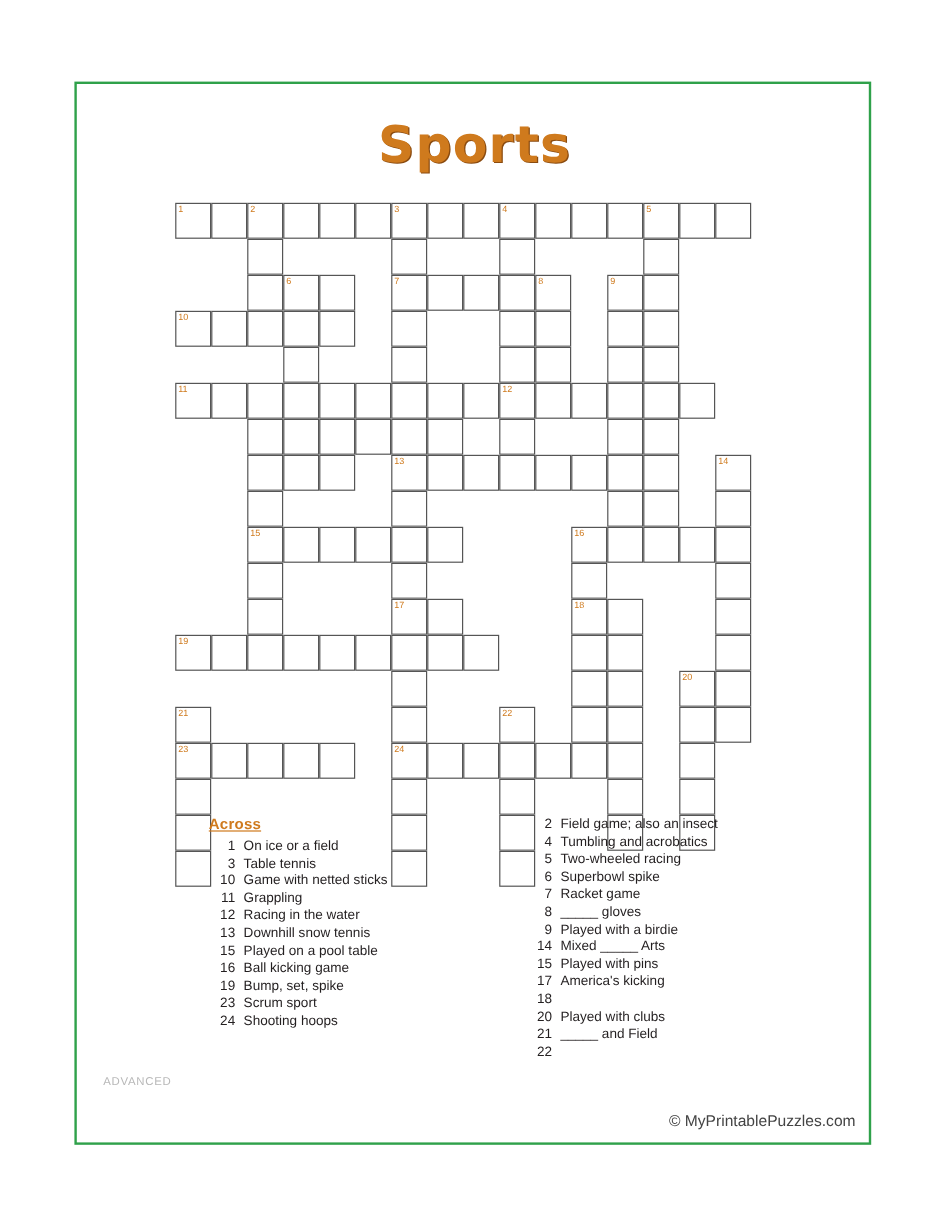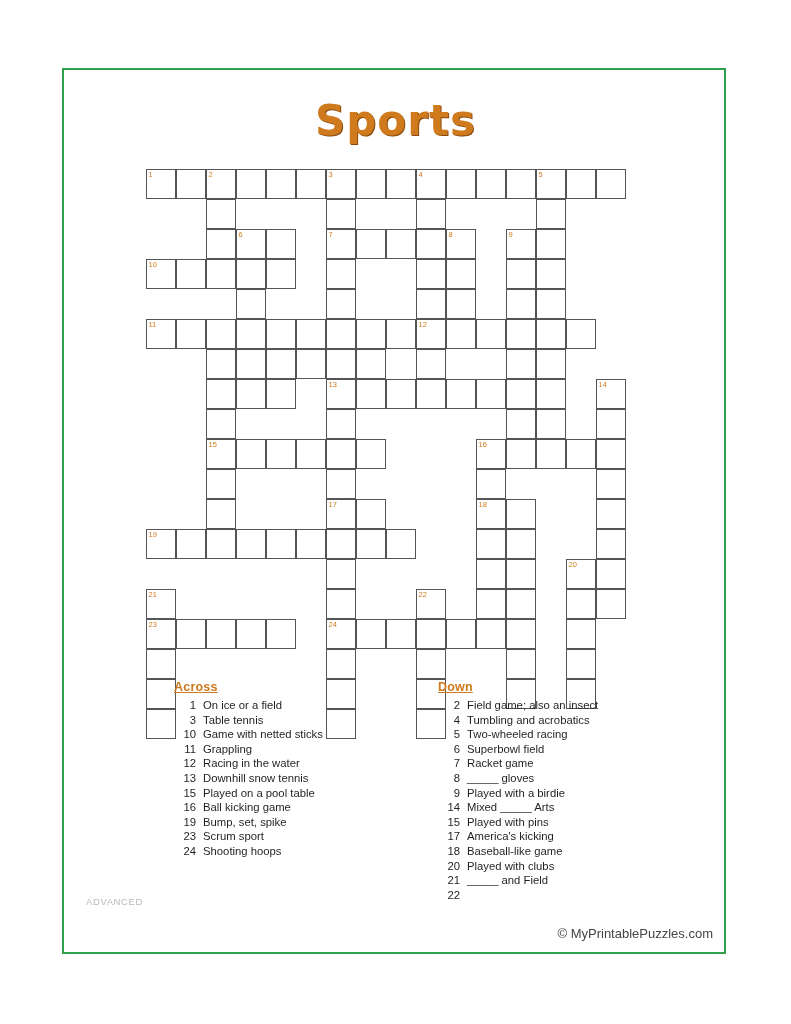--- a/index.html
+++ b/index.html
@@ -383,37 +383,36 @@
             <span class="clue-num">23</span>
             <span class="clue-text">Scrum sport</span>
           </div>
           <div class="clue-row">
             <span class="clue-num">24</span>
             <span class="clue-text">Shooting hoops</span>
           </div>
         </div>
     </div>
     <div class="clue-col down">
-      <div class="clue-head">Down</div>
       <div id="down-list">
           <div class="clue-row">
             <span class="clue-num">2</span>
             <span class="clue-text">Field game; also an insect</span>
           </div>
           <div class="clue-row">
             <span class="clue-num">4</span>
             <span class="clue-text">Tumbling and acrobatics</span>
           </div>
           <div class="clue-row">
             <span class="clue-num">5</span>
             <span class="clue-text">Two-wheeled racing</span>
           </div>
           <div class="clue-row">
             <span class="clue-num">6</span>
-            <span class="clue-text">Superbowl field</span>
+            <span class="clue-text">Superbowl spike</span>
           </div>
           <div class="clue-row">
             <span class="clue-num">7</span>
             <span class="clue-text">Racket game</span>
           </div>
           <div class="clue-row">
             <span class="clue-num">8</span>
             <span class="clue-text">_____ gloves</span>
           </div>
           <div class="clue-row">
@@ -427,21 +426,20 @@
           <div class="clue-row">
             <span class="clue-num">15</span>
             <span class="clue-text">Played with pins</span>
           </div>
           <div class="clue-row">
             <span class="clue-num">17</span>
             <span class="clue-text">America's kicking</span>
           </div>
           <div class="clue-row">
             <span class="clue-num">18</span>
-            <span class="clue-text">Baseball-like game</span>
           </div>
           <div class="clue-row">
             <span class="clue-num">20</span>
             <span class="clue-text">Played with clubs</span>
           </div>
           <div class="clue-row">
             <span class="clue-num">21</span>
             <span class="clue-text">_____ and Field</span>
           </div>
           <div class="clue-row">

